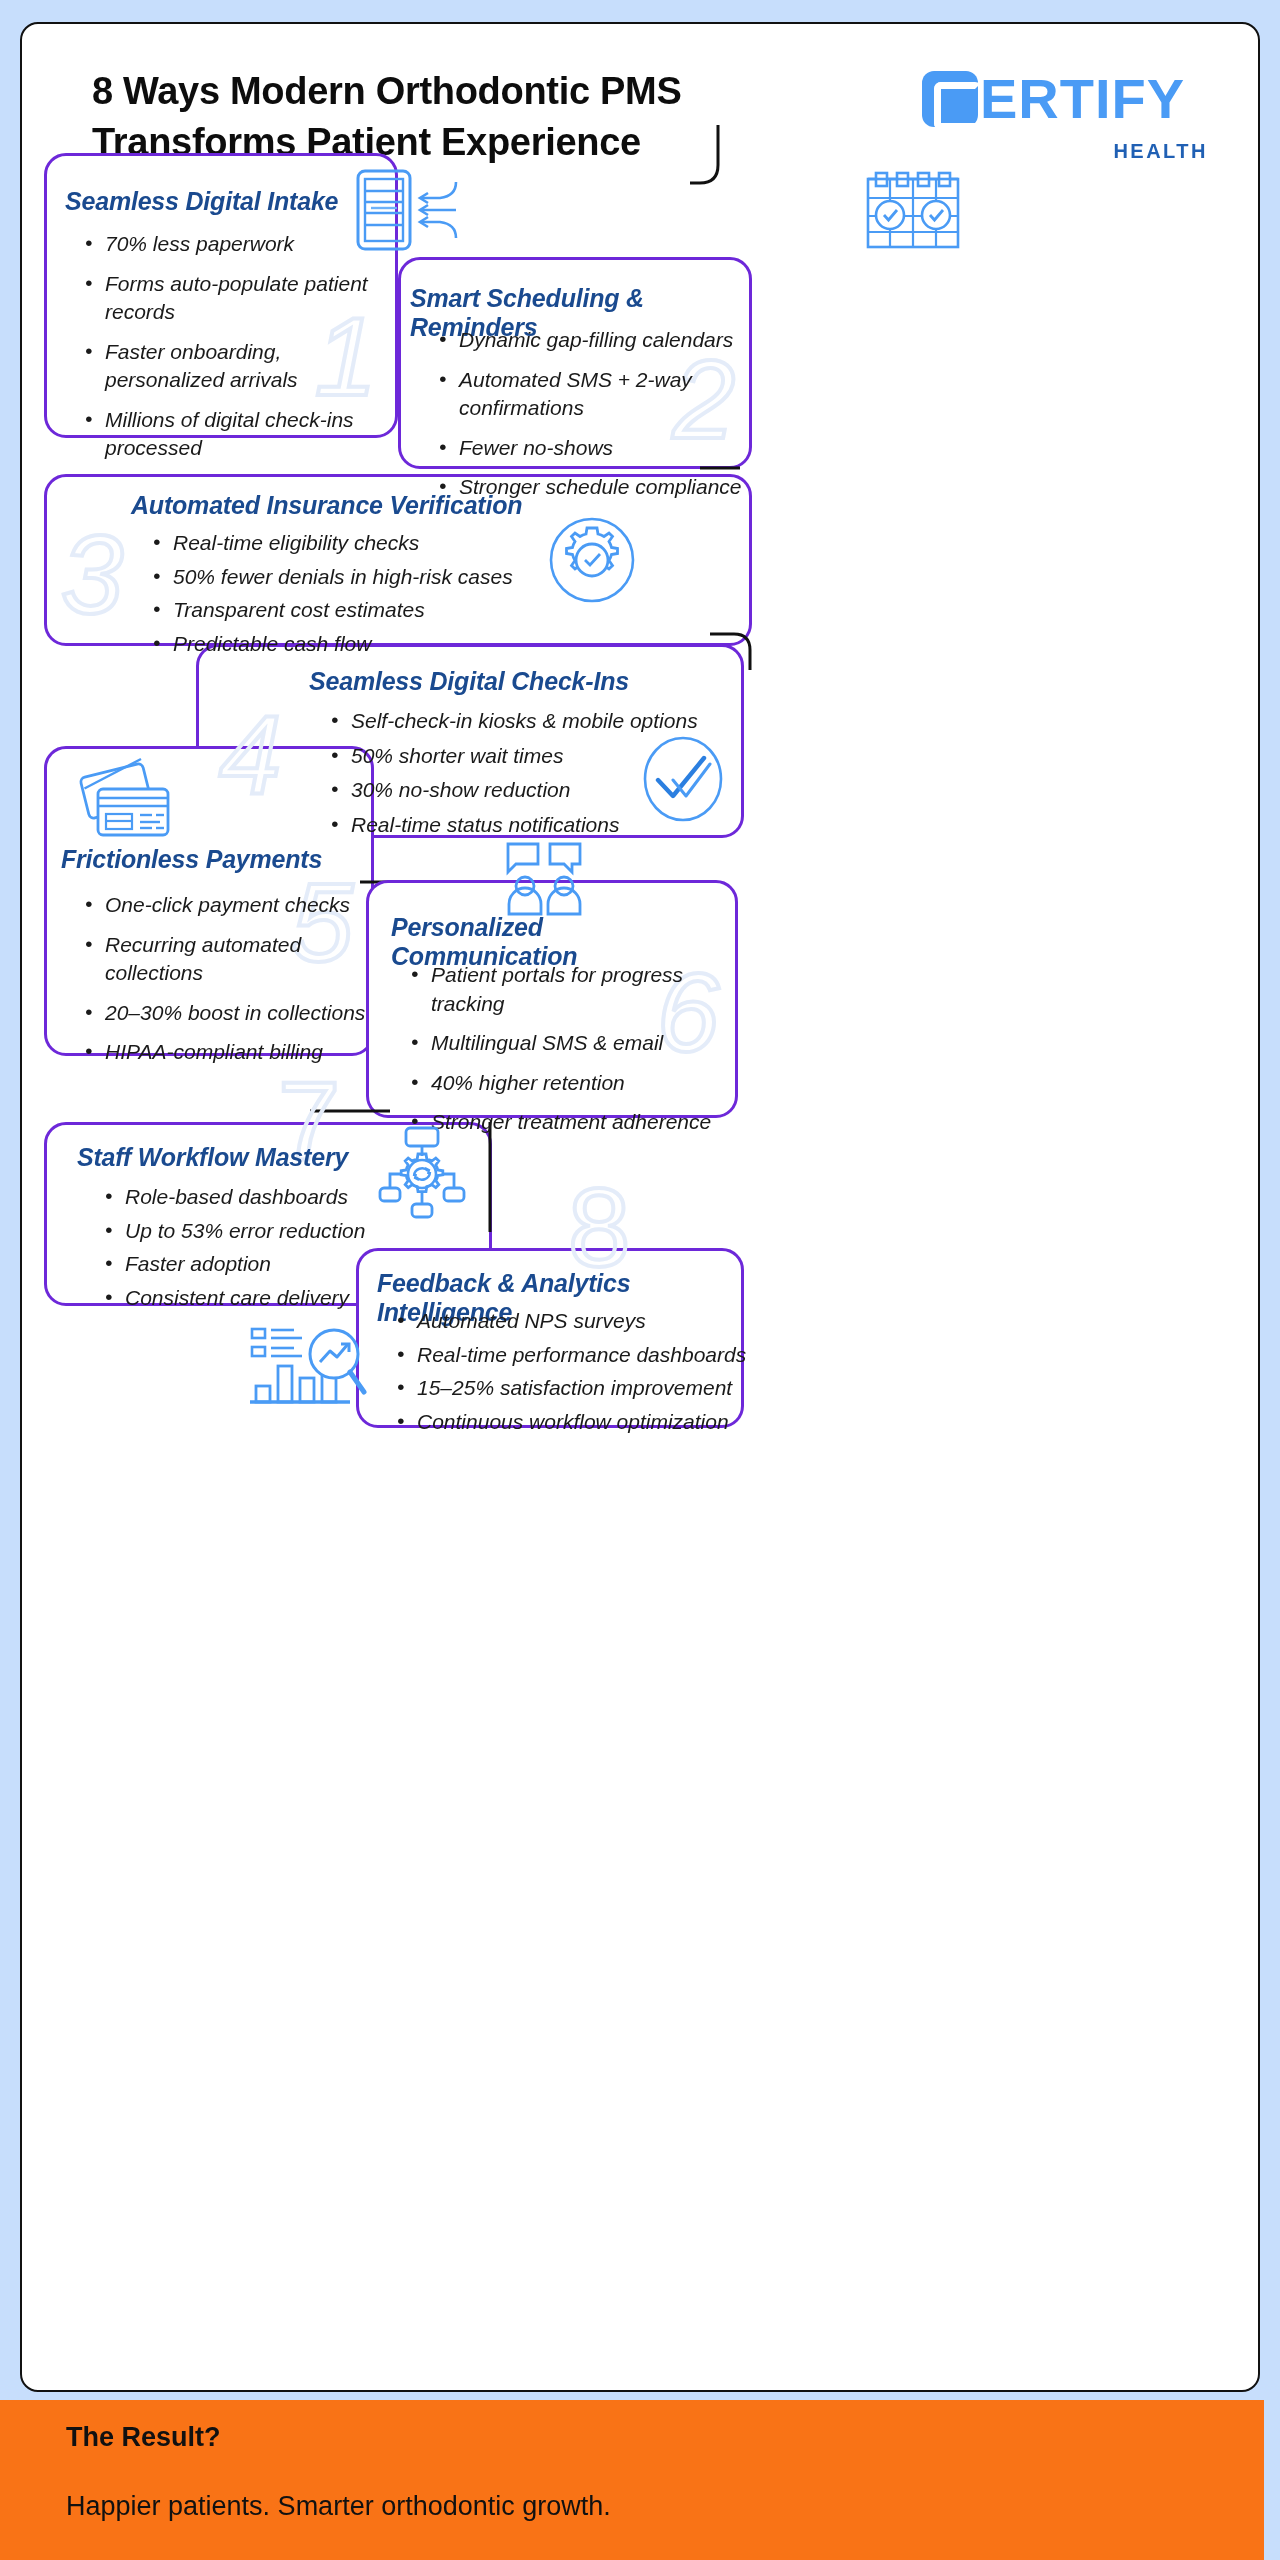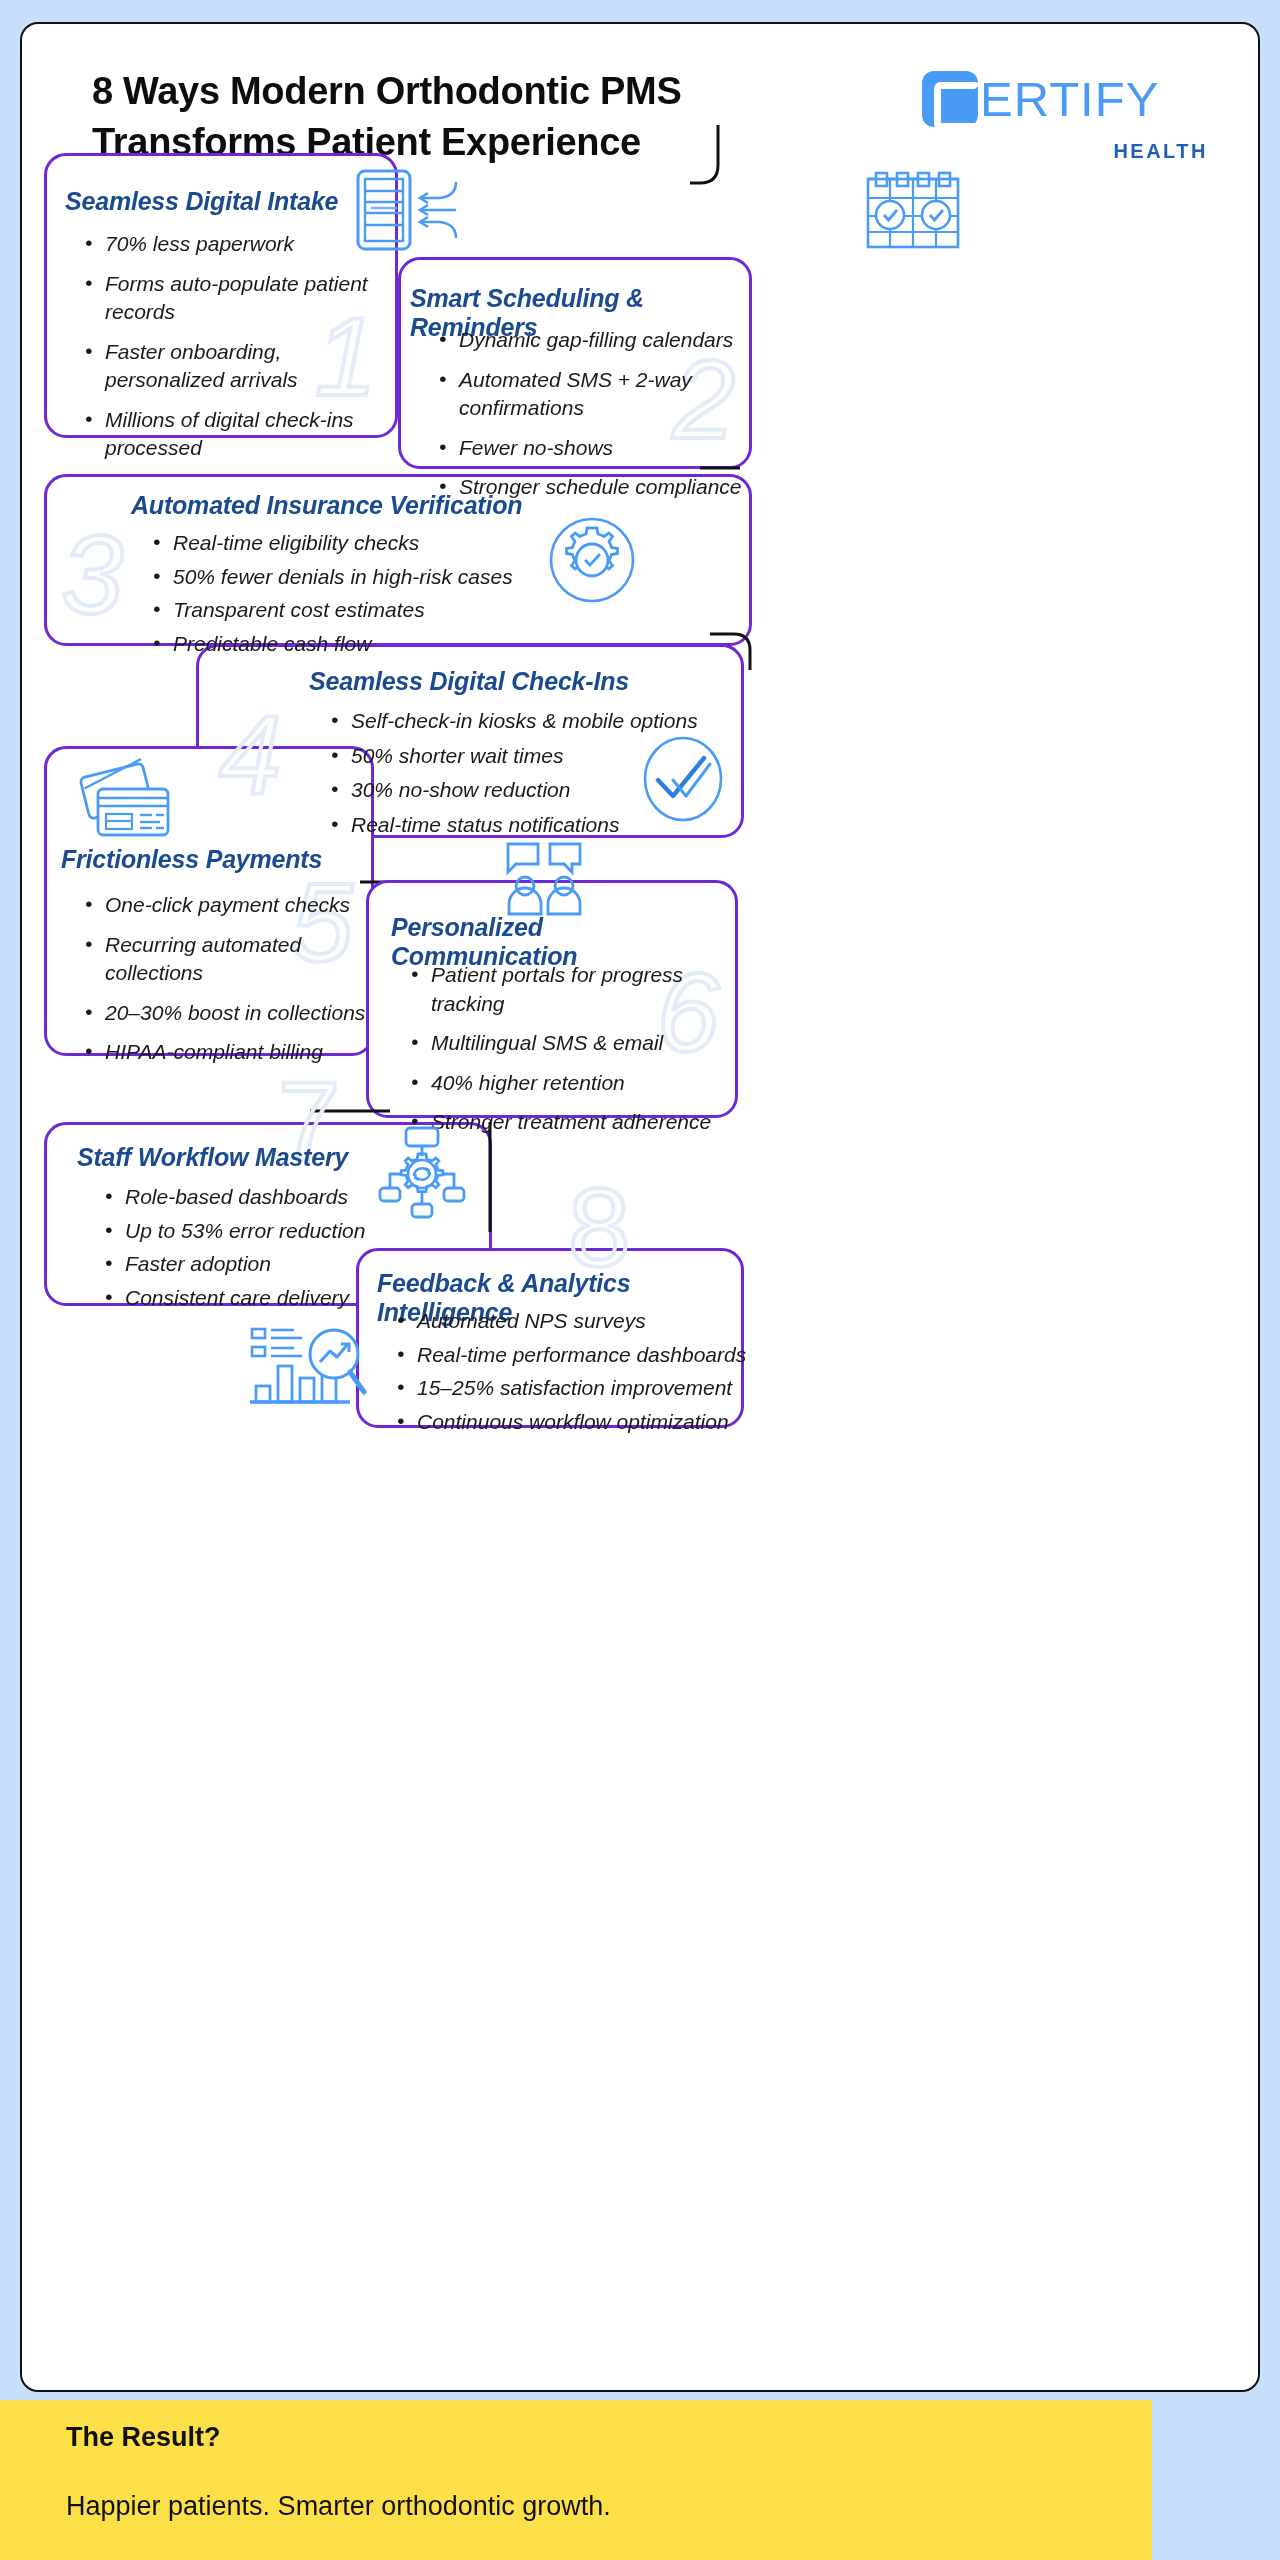--- a/index.html
+++ b/index.html
@@ -70,22 +70,22 @@
     border-right-color: transparent;
   }
   .logo-c::after {
     content: "";
     position: absolute;
     right: 9px; top: 21px;
     width: 10px; height: 14px;
     background: #4a9bf5;
   }
   .logo-word {
-    font-size: 49px;
-    font-weight: 400;
+    font-size: 56px;
+    font-weight: 700;
     color: #4a9bf5;
     letter-spacing: 1px;
     line-height: 1;
     margin-left: 2px;
   }
   .logo-sub {
     text-align: right;
     font-size: 20px;
     font-weight: 700;
     color: #2060b4;
@@ -147,23 +147,23 @@
     position: absolute;
     border: 3px solid #111111;
     background: transparent;
     z-index: 0;
   }
   
   .footer {
     position: absolute;
     left: 0;
     top: 2400px;
-    width: 1152px;
+    width: 1264px;
     height: 160px;
-    background: #fde047;
+    background: #f97316;
     padding-left: 66px;
     padding-top: 22px;
   }
   .footer .f1 {
     font-size: 27px;
     font-weight: 700;
     color: #111111;
   }
   .footer .f2 {
     font-size: 27px;

